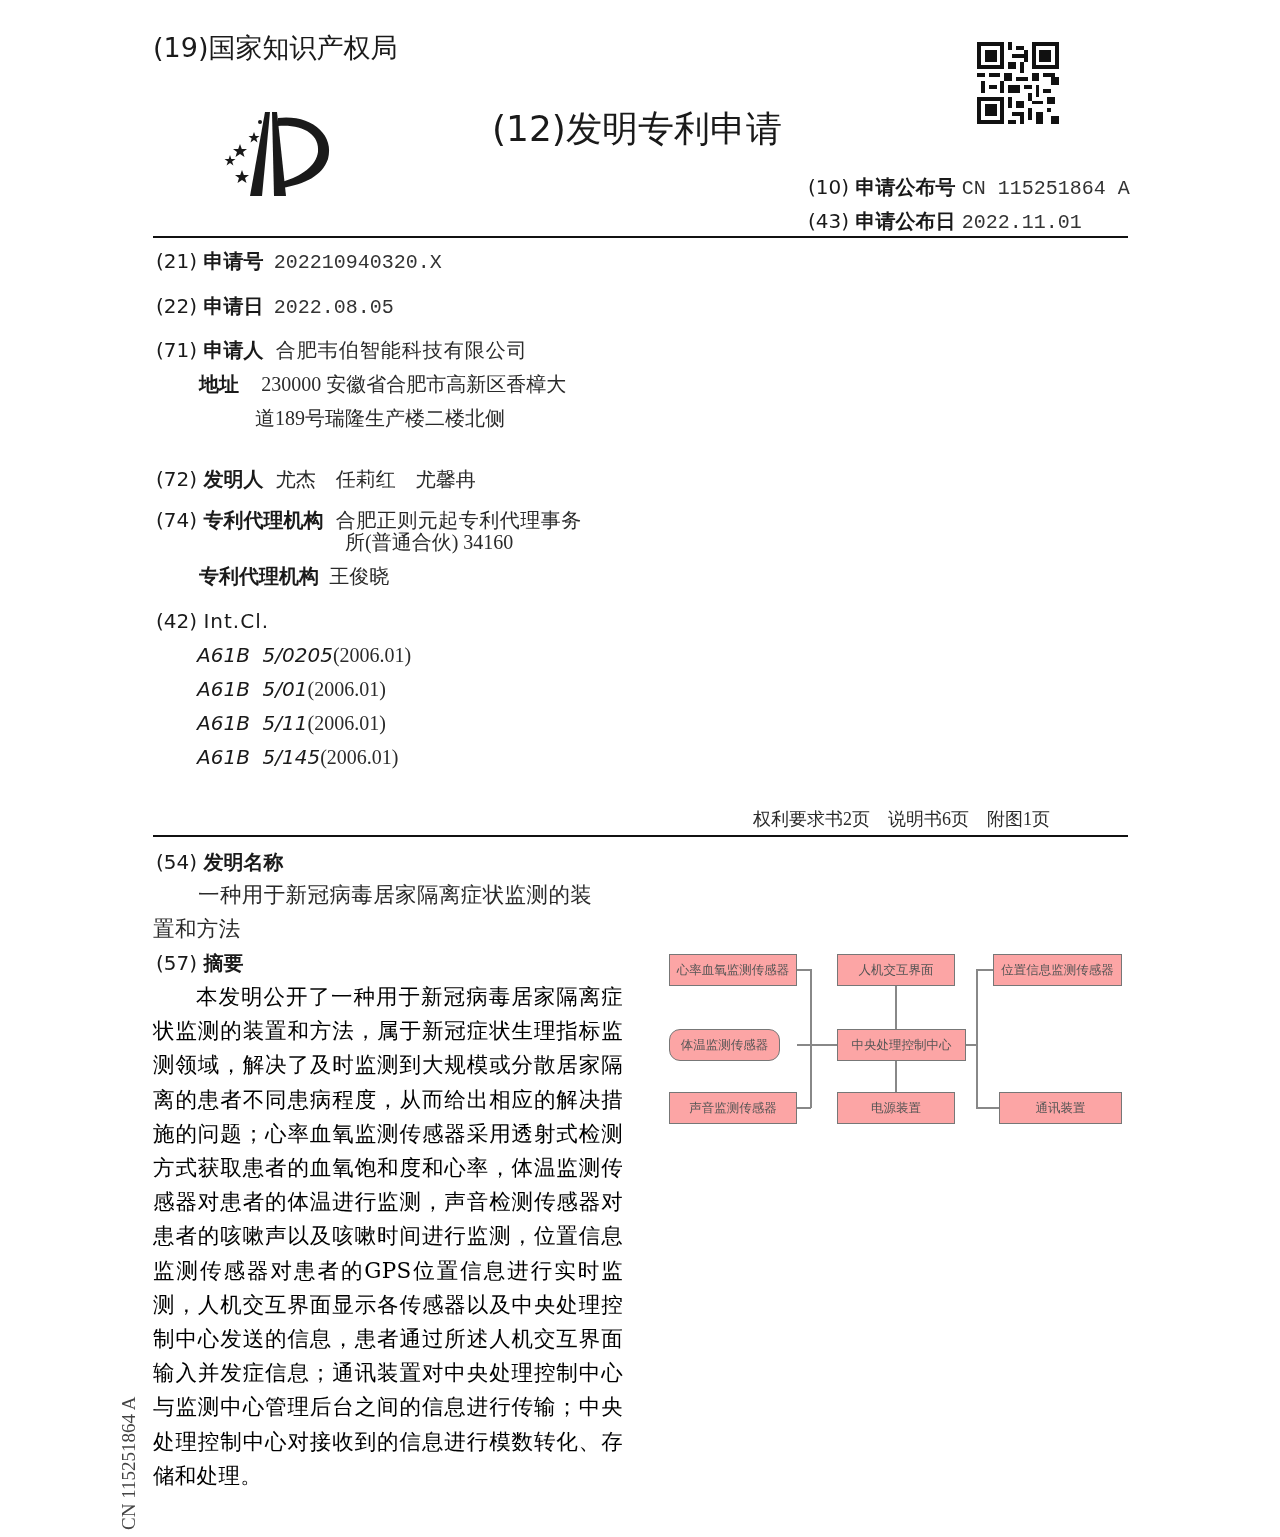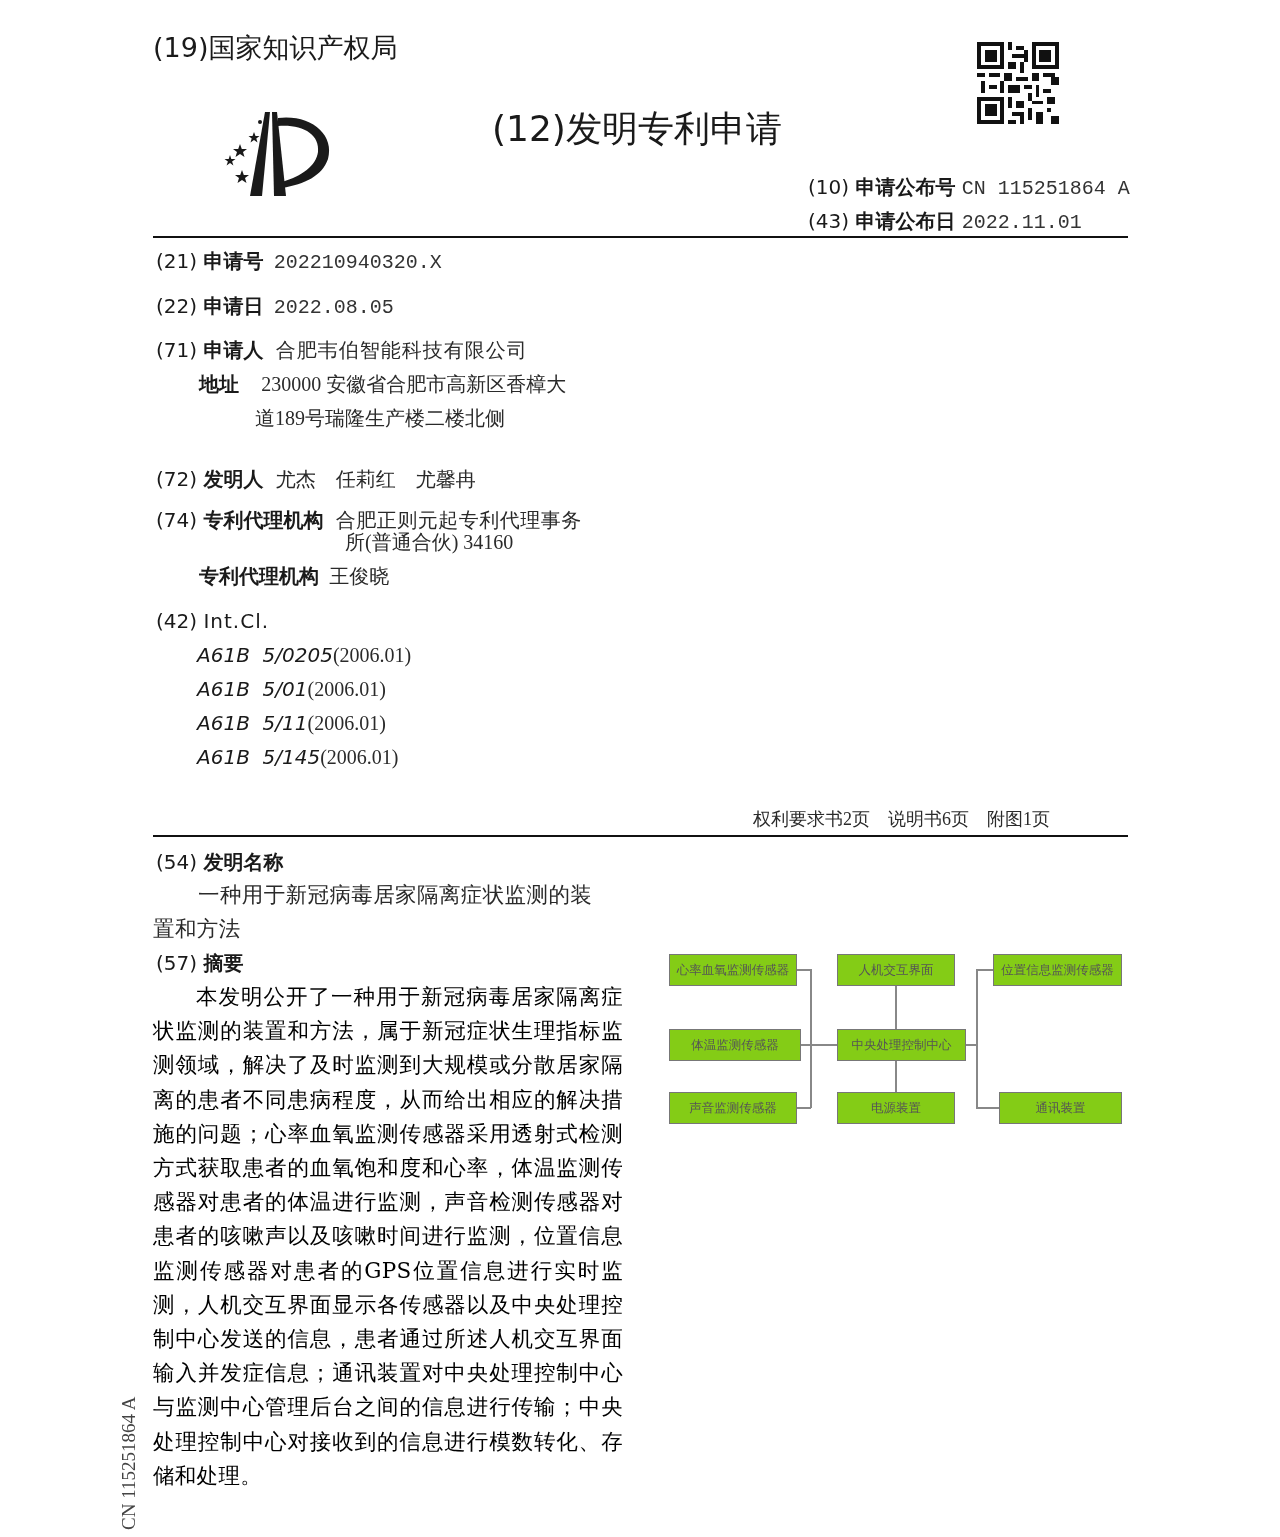--- a/index.html
+++ b/index.html
@@ -10,21 +10,21 @@
   .serif { font-family:"Liberation Serif","DejaVu Serif",serif; }
   .mono { font-family:"Liberation Mono","DejaVu Sans Mono",monospace; }
   .bold { font-weight:bold; }
   .code { font-style:italic; font-family:"DejaVu Sans","Liberation Sans",sans-serif; }
   .rule { position:absolute; left:153px; width:975px; height:2px; background:#111; }
   .num { font-family:"DejaVu Sans","Liberation Sans",sans-serif; font-weight:normal; }
   .gray { color:#2a2a2a; }
   .abstract { position:absolute; left:153px; top:980px; width:470px; font-size:21.5px; line-height:34.2px;
               font-family:"DejaVu Serif","Liberation Serif",serif; color:#000000; text-align:justify; letter-spacing:0.3px; }
   .abstract p { margin:0; }
-  .box { position:absolute; border:1.5px solid #777; background:#84cc16; box-sizing:border-box;
+  .box { position:absolute; border:1.5px solid #777; background:#fca5a5; box-sizing:border-box;
          display:flex; align-items:center; justify-content:center; font-size:12.5px; color:#555;
          font-family:"DejaVu Serif","Liberation Serif",serif; }
   .ln { position:absolute; background:#888; }
   .side { position:absolute; left:118px; top:1370px; transform-origin:left top; transform:rotate(-90deg) translate(-160px,0);
           font-size:19px; color:#444; font-family:"Liberation Serif","DejaVu Serif",serif; white-space:nowrap; }
 </style>
 </head>
 <body>
 
 <div class="abs sans" style="left:153px;top:30px;font-size:27px;">
@@ -198,21 +198,21 @@
   <div class="ln" style="left:797px;top:1107px;width:14px;height:1.5px;"></div>
   <div class="ln" style="left:797px;top:1044px;width:40px;height:1.5px;"></div>
   <div class="ln" style="left:895px;top:985px;width:1.5px;height:44px;"></div>
   <div class="ln" style="left:895px;top:1060px;width:1.5px;height:32px;"></div>
   <div class="ln" style="left:955px;top:1044px;width:22px;height:1.5px;"></div>
   <div class="ln" style="left:976px;top:969px;width:1.5px;height:139px;"></div>
   <div class="ln" style="left:976px;top:969px;width:17px;height:1.5px;"></div>
   <div class="ln" style="left:976px;top:1107px;width:23px;height:1.5px;"></div>
 
   <div class="box" style="left:669px;top:954px;width:128px;height:32px;">心率血氧监测传感器</div>
-  <div class="box" style="left:669px;top:1029px;width:132px;height:32px;">体温监测传感器</div>
+  <div class="box" style="left:669px;top:1029px;width:111px;height:32px;border-radius:11px;">体温监测传感器</div>
   <div class="box" style="left:669px;top:1092px;width:128px;height:32px;">声音监测传感器</div>
   <div class="box" style="left:837px;top:954px;width:118px;height:32px;">人机交互界面</div>
   <div class="box" style="left:837px;top:1029px;width:129px;height:32px;">中央处理控制中心</div>
   <div class="box" style="left:837px;top:1092px;width:118px;height:32px;">电源装置</div>
   <div class="box" style="left:993px;top:954px;width:129px;height:32px;">位置信息监测传感器</div>
   <div class="box" style="left:999px;top:1092px;width:123px;height:32px;">通讯装置</div>
 </div>
 
 <div class="side">CN 115251864 A</div>
 

